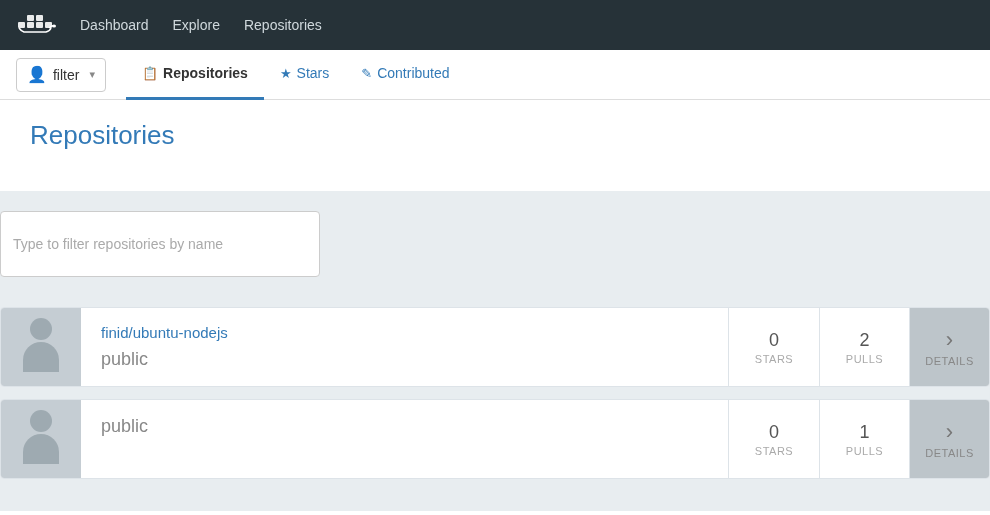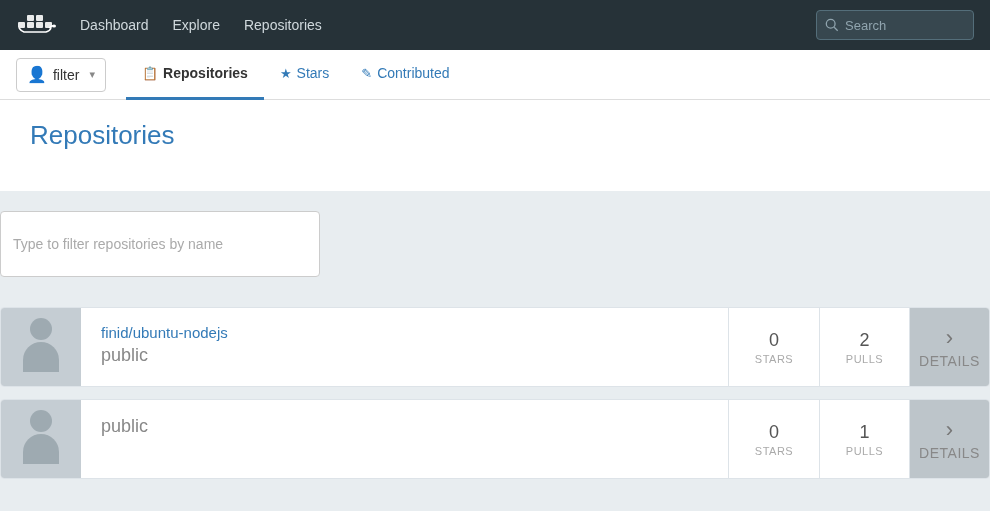--- a/index.html
+++ b/index.html
@@ -154,21 +154,21 @@
     .avatar-body {
       width: 36px; height: 30px;
       background: #9eaab1;
       border-radius: 18px 18px 0 0;
     }
     .repo-info {
       flex: 1;
       padding: 16px 20px;
       display: flex;
       flex-direction: column;
-      justify-content: flex-start;
+      justify-content: space-between;
       gap: 4px;
     }
     .repo-name {
       color: #337ab7;
       font-size: 15px;
       text-decoration: none;
       cursor: pointer;
     }
     .repo-visibility {
       color: #888;
@@ -210,21 +210,21 @@
       justify-content: center;
       cursor: pointer;
       gap: 2px;
       border-left: 1px solid #dde3e8;
     }
     .details-chevron {
       font-size: 22px;
       color: #777;
     }
     .details-label {
-      font-size: 14px;
+      font-size: 11px;
       color: #888;
       letter-spacing: 0.5px;
       text-transform: uppercase;
     }
   </style>
 </head>
 <body>
 
 <nav class="navbar">
   <div class="navbar-logo">
@@ -237,27 +237,20 @@
       <rect x="29" y="14" width="7" height="6" rx="1" fill="white" opacity="0.9"></rect>
       <path d="M35 20c0 0-1 3-5 4H8c-3-1-5-4-5-4" stroke="white" stroke-width="1.5" fill="none"></path>
       <path d="M33 20 Q36 17 38 18" stroke="white" stroke-width="1.5" fill="none"></path>
       <ellipse cx="38" cy="18" rx="2" ry="1.5" fill="white"></ellipse>
     </svg>
   </div>
   <a class="navbar-link">Dashboard</a>
   <a class="navbar-link">Explore</a>
   <a class="navbar-link">Repositories</a>
   <div class="navbar-spacer"></div>
-  <div class="search-box">
-    <svg class="search-icon-svg" viewBox="0 0 16 16">
-      <circle cx="6.5" cy="6.5" r="5" stroke="#90a4ae" stroke-width="1.5" fill="none"></circle>
-      <line x1="10.5" y1="10.5" x2="14.5" y2="14.5" stroke="#90a4ae" stroke-width="1.5"></line>
-    </svg>
-    <input type="text" placeholder="Search" style="">
-  </div>
 </nav>
 
 <div class="tabs-bar">
   <div class="user-selector">
     <span class="user-icon">👤</span>
     <span>filter</span>
     <span class="chevron-down">▾</span>
   </div>
   <a class="tab active">
     <span class="tab-icon">📋</span>

